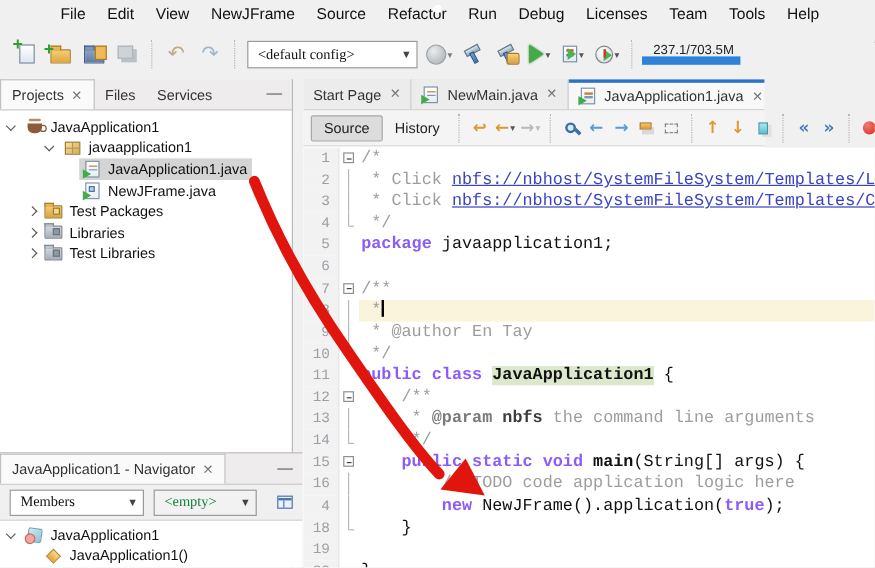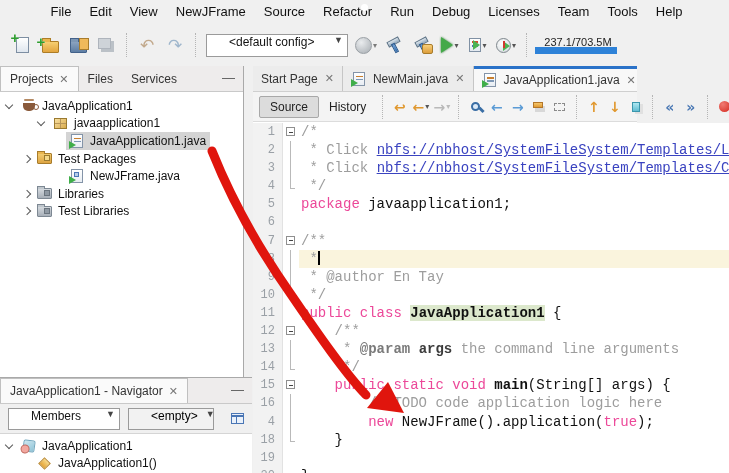--- a/index.html
+++ b/index.html
@@ -12,21 +12,21 @@
     background:conic-gradient(#2f6fd0 0 25%, #7fc043 25% 50%, #d8262c 50% 75%, #8a46a8 75% 100%); position:relative; }
   #app-logo::after{ content:""; position:absolute; left:4px; top:4px; width:7px; height:7px; background:#fff; border-radius:50%; }
   .menu-item { padding:0 9px; height:24px; line-height:24px; font-size:13px; color:#111; cursor:default; }
   #window-title { margin-left:auto; font-size:13px; color:#444; white-space:nowrap; }
 
   
   #toolbar { position:absolute; left:0; top:24px; width:729px; height:42px; background:#f0f0f0; display:flex; align-items:center; padding-left:8px; }
   .tbtn { width:28px; height:27px; display:flex; align-items:center; justify-content:center; border-radius:2px; position:relative; }
   .tsep { width:1px; height:24px; margin:0 6px; border-left:1px dotted #b5b5b5; }
   .dd { font-size:8px; color:#555; margin-left:1px; }
-  .combo { height:23px; background:#fff; border:1px solid #9a9a9a; display:flex; align-items:flex-start; padding:0 4px 0 22px; margin:0 4px; }
+  .combo { height:23px; background:#fff; border:1px solid #9a9a9a; display:flex; align-items:center; padding:0 4px 0 8px; margin:0 4px;font-family:Liberation Serif, serif; }
   .combo .cval { flex:1; font-size:12px; color:#111; white-space:nowrap; }
   .combo .carr { font-size:9px; color:#444; margin-left:8px; }
   #config-combo { width:142px; }
   
   .ipage { width:13px; height:16px; background:linear-gradient(#ffffff,#dfe6ee); border:1px solid #7d8ea2; position:relative; }
   .gplus { position:absolute; left:-6px; top:-7px; color:#2f9e2f; font-weight:bold; font-size:15px; line-height:14px; text-shadow:0 0 1px #fff; }
   .ifolder { width:17px; height:12px; background:linear-gradient(#f6cf72,#e2a53f); border:1px solid #ad7d26; border-radius:1px; position:relative; margin-top:3px; }
   .ifolder::before { content:""; position:absolute; left:-1px; top:-4px; width:7px; height:3px; background:#e9b64f; border:1px solid #ad7d26; border-bottom:none; }
   .ifolder.open { background:linear-gradient(#8ba3c0,#5d7da3); border-color:#42618a; }
   .ifolder.open::before { background:#7d97b5; border-color:#42618a; }
@@ -93,21 +93,21 @@
   .t-class { width:12px; height:12px; background:linear-gradient(135deg,#cfe9f2,#8fc3d6); border:1px solid #6fa5bc; border-radius:2px; transform:rotate(8deg); position:relative; }
   .t-class::after { content:""; position:absolute; left:-3px; bottom:-3px; width:7px; height:7px; border-radius:50%; background:#f2a8a0; border:1px solid #c06a60; }
   .t-ctor { width:9px; height:9px; background:linear-gradient(#f8d988,#e4a437); border:1px solid #b8862e; transform:rotate(45deg); }
 
   
   #navigator { position:absolute; left:0; top:311px; width:252px; height:96px; border-top:1px solid #a9a9a9; background:#fff; }
   #nav-toolbar { height:30px; background:#f0f0f0; border-bottom:1px solid #d5d5d5; display:flex; align-items:center; padding:0 4px; }
   #nav-toolbar .combo { height:22px; }
   #members-combo { width:112px; }
   #empty-combo { width:86px; background:#f2f2f2; }
-  #empty-combo .cval { color:#000000; }
+  #empty-combo .cval { color:#15803d; }
   #nav-btn { margin-left:auto; width:22px; height:22px; border:1px solid transparent; display:flex; align-items:center; justify-content:center; }
   .winicon { width:13px; height:11px; border:1.5px solid #4a76b5; position:relative; background:#eaf1fa; }
   .winicon::before { content:""; position:absolute; left:0; right:0; top:1px; height:2px; background:#4a76b5; }
   .winicon::after { content:""; position:absolute; left:4px; top:3px; bottom:0; border-left:1.5px solid #4a76b5; }
   #nav-tree { padding-top:3px; }
 
   
   #editor-tabs { height:26px; background:#e9e9e9; border-bottom:1px solid #cfcfcf; display:flex; align-items:stretch; overflow:hidden; }
   .etab { display:flex; align-items:center; padding:0 8px; border-right:1px solid #c6c6c6; color:#333; font-size:12px; white-space:nowrap; flex:none; position:relative; background:#ececec; }
   .etab .x { margin-left:7px; color:#777; font-size:11px; }
@@ -135,21 +135,21 @@
   .foldc { width:16px; flex:none; position:relative; background:#fff; }
   .fline::before { content:""; position:absolute; left:7px; top:0; bottom:0; border-left:1px solid #b9b9b9; }
   .fend::before { content:""; position:absolute; left:7px; top:0; height:58%; border-left:1px solid #b9b9b9; }
   .fend::after { content:""; position:absolute; left:7px; top:58%; width:5px; border-bottom:1px solid #b9b9b9; }
   .fbox { position:absolute; left:3px; top:4px; width:9px; height:9px; border:1px solid #8f8f8f; background:#fff; }
   .fbox::after { content:""; position:absolute; left:1.5px; right:1.5px; top:3.5px; border-top:1px solid #444; }
   .ctext { flex:1; white-space:pre; line-height:18.1px; color:#111; padding-left:2px; }
   .crow.cur .ctext { background:#faf4dd; }
   .seg.cm { color:#9d9d9d; }
   .seg.lk { color:#3a43c0; text-decoration:underline; }
-  .seg.kw { color:#ec4899; font-weight:normal; }
+  .seg.kw { color:#8b5cf6; font-weight:bold; }
   .seg.bd { font-weight:bold; }
   .seg.hl { font-weight:bold; background:#dce8cc; }
   .seg.tag { color:#7a7a7a; font-weight:bold; }
   .seg.prm { color:#3c3c3c; font-weight:bold; }
   .caret { display:inline-block; width:2px; height:14px; background:#000; vertical-align:-2px; }
 
   
   #arrow-svg { position:absolute; left:0; top:0; width:729px; height:473px; pointer-events:none; z-index:60; }
 </style>
 </head>
@@ -289,42 +289,42 @@
               <span class="t-file">
                 <span class="m1"></span>
                 <span class="m2"></span>
                 <span class="runbadge"></span>
               </span>
             </span>
             <span class="tlabel">JavaApplication1.java</span>
           </span>
         </div>
         <div class="trow">
-          <span class="tind" style="width: 20px;"></span>
-          <span class="chev right"></span>
-          <span class="tlabel-wrap">
-            <span class="ticon">
-              <span class="t-folder">
-                <span class="pkgdot"></span>
-              </span>
-            </span>
-            <span class="tlabel">Test Packages</span>
-          </span>
-        </div>
-        <div class="trow">
           <span class="tind" style="width: 52px;"></span>
           <span class="chev none"></span>
           <span class="tlabel-wrap">
             <span class="ticon">
               <span class="t-file">
                 <span class="m2 form"></span>
                 <span class="runbadge"></span>
               </span>
             </span>
             <span class="tlabel">NewJFrame.java</span>
+          </span>
+        </div>
+        <div class="trow">
+          <span class="tind" style="width: 20px;"></span>
+          <span class="chev right"></span>
+          <span class="tlabel-wrap">
+            <span class="ticon">
+              <span class="t-folder">
+                <span class="pkgdot"></span>
+              </span>
+            </span>
+            <span class="tlabel">Test Packages</span>
           </span>
         </div>
         <div class="trow">
           <span class="tind" style="width: 20px;"></span>
           <span class="chev right"></span>
           <span class="tlabel-wrap">
             <span class="ticon">
               <span class="t-folder lib">
                 <span class="pkgdot"></span>
               </span>
@@ -545,21 +545,21 @@
         <div class="crow">
           <div class="ln">12</div>
           <div class="foldc ">
             <span class="fbox"></span>
           </div>
           <div class="ctext"><span class="seg cm">    /**</span></div>
         </div>
         <div class="crow">
           <div class="ln">13</div>
           <div class="foldc fline"></div>
-          <div class="ctext"><span class="seg cm">     * </span><span class="seg tag">@param</span><span class="seg prm"> args</span><span class="seg cm"> the command line arguments</span></div>
+          <div class="ctext"><span class="seg cm">     * </span><span class="seg tag">@param</span><span class="seg prm"> nbfs</span><span class="seg cm"> the command line arguments</span></div>
         </div>
         <div class="crow">
           <div class="ln">14</div>
           <div class="foldc fend"></div>
           <div class="ctext"><span class="seg cm">     */</span></div>
         </div>
         <div class="crow">
           <div class="ln">15</div>
           <div class="foldc ">
             <span class="fbox"></span>

